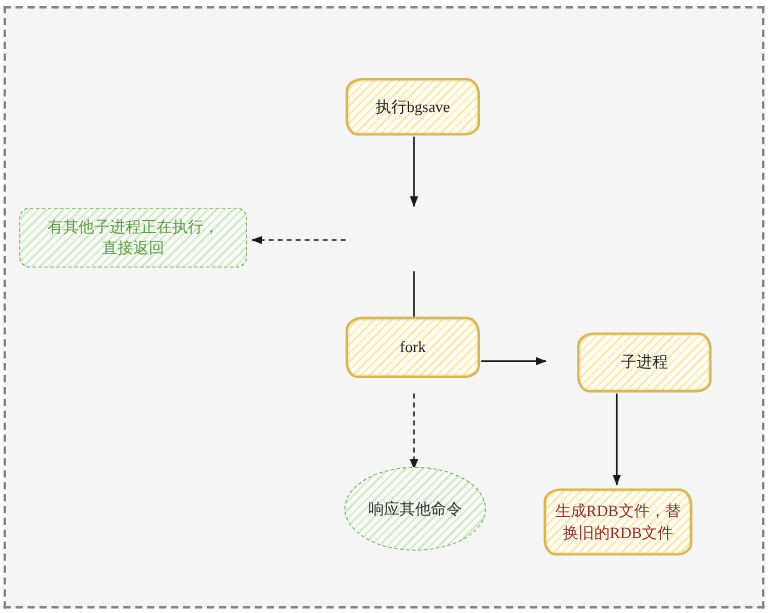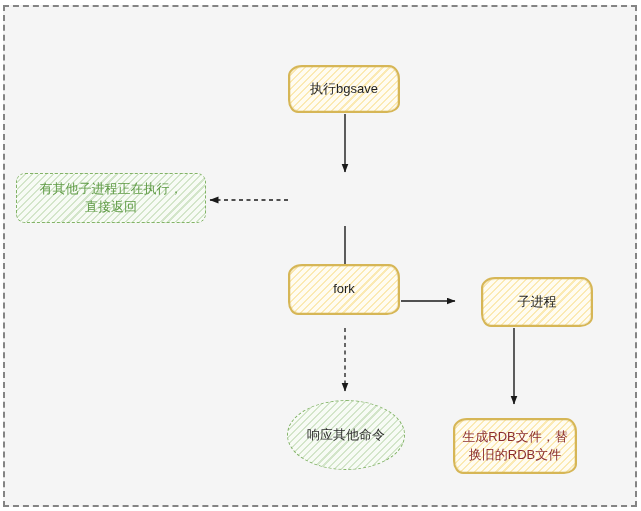--- a/index.html
+++ b/index.html
@@ -32,20 +32,21 @@
     display: flex;
     align-items: center;
     justify-content: center;
     text-align: center;
     font-size: 13px;
     line-height: 1.4;
     white-space: pre-line;
     box-sizing: border-box;
     padding: 2px 6px;
     color: #1f1f1f;
+    font-family: Liberation Serif, serif;
   }
   .sketch-yellow {
     border: 2px solid #d6b656;
     border-radius: 14px 11px 13px 10px / 11px 14px 10px 13px;
     background:
       repeating-linear-gradient(135deg,
         rgba(248,219,128,0.55) 0 1.5px,
         rgba(255,253,243,0) 1.5px 5px),
       #fffcf1;
     box-shadow: inset 0 0 0 1px rgba(214,182,86,0.28);
@@ -67,22 +68,22 @@
     color: #2e2e2e;
   }
   .text-red { color: #8b2e2e; }
 
   
   #n-exec     { left: 288px; top: 65px;  width: 112px; height: 48px; }
   #n-parent   { left: 290px; top: 175px; width: 112px; height: 50px; }
   #n-other    { left: 16px;  top: 173px; width: 190px; height: 50px; }
   #n-fork     { left: 288px; top: 264px; width: 112px; height: 51px; }
   #n-child    { left: 481px; top: 277px; width: 112px; height: 50px; }
-  #n-respond  { left: 287px; top: 400px; width: 118px; height: 70px; text-align: center; }
-  #n-rdb      { left: 453px; top: 407px; width: 124px; height: 56px; margin-top: 11px; }
+  #n-respond  { left: 287px; top: 389px; width: 118px; height: 70px; text-align: center; }
+  #n-rdb      { left: 453px; top: 407px; width: 124px; height: 56px; }
 </style>
 </head>
 <body>
 
 <div class="stage">
   <div class="frame"></div>
 
   <svg class="edges" viewBox="0 0 641 511" xmlns="http://www.w3.org/2000/svg">
     <defs>
       <marker id="arrow" markerUnits="userSpaceOnUse" markerWidth="10" markerHeight="8" refX="8.5" refY="3.5" orient="auto">

